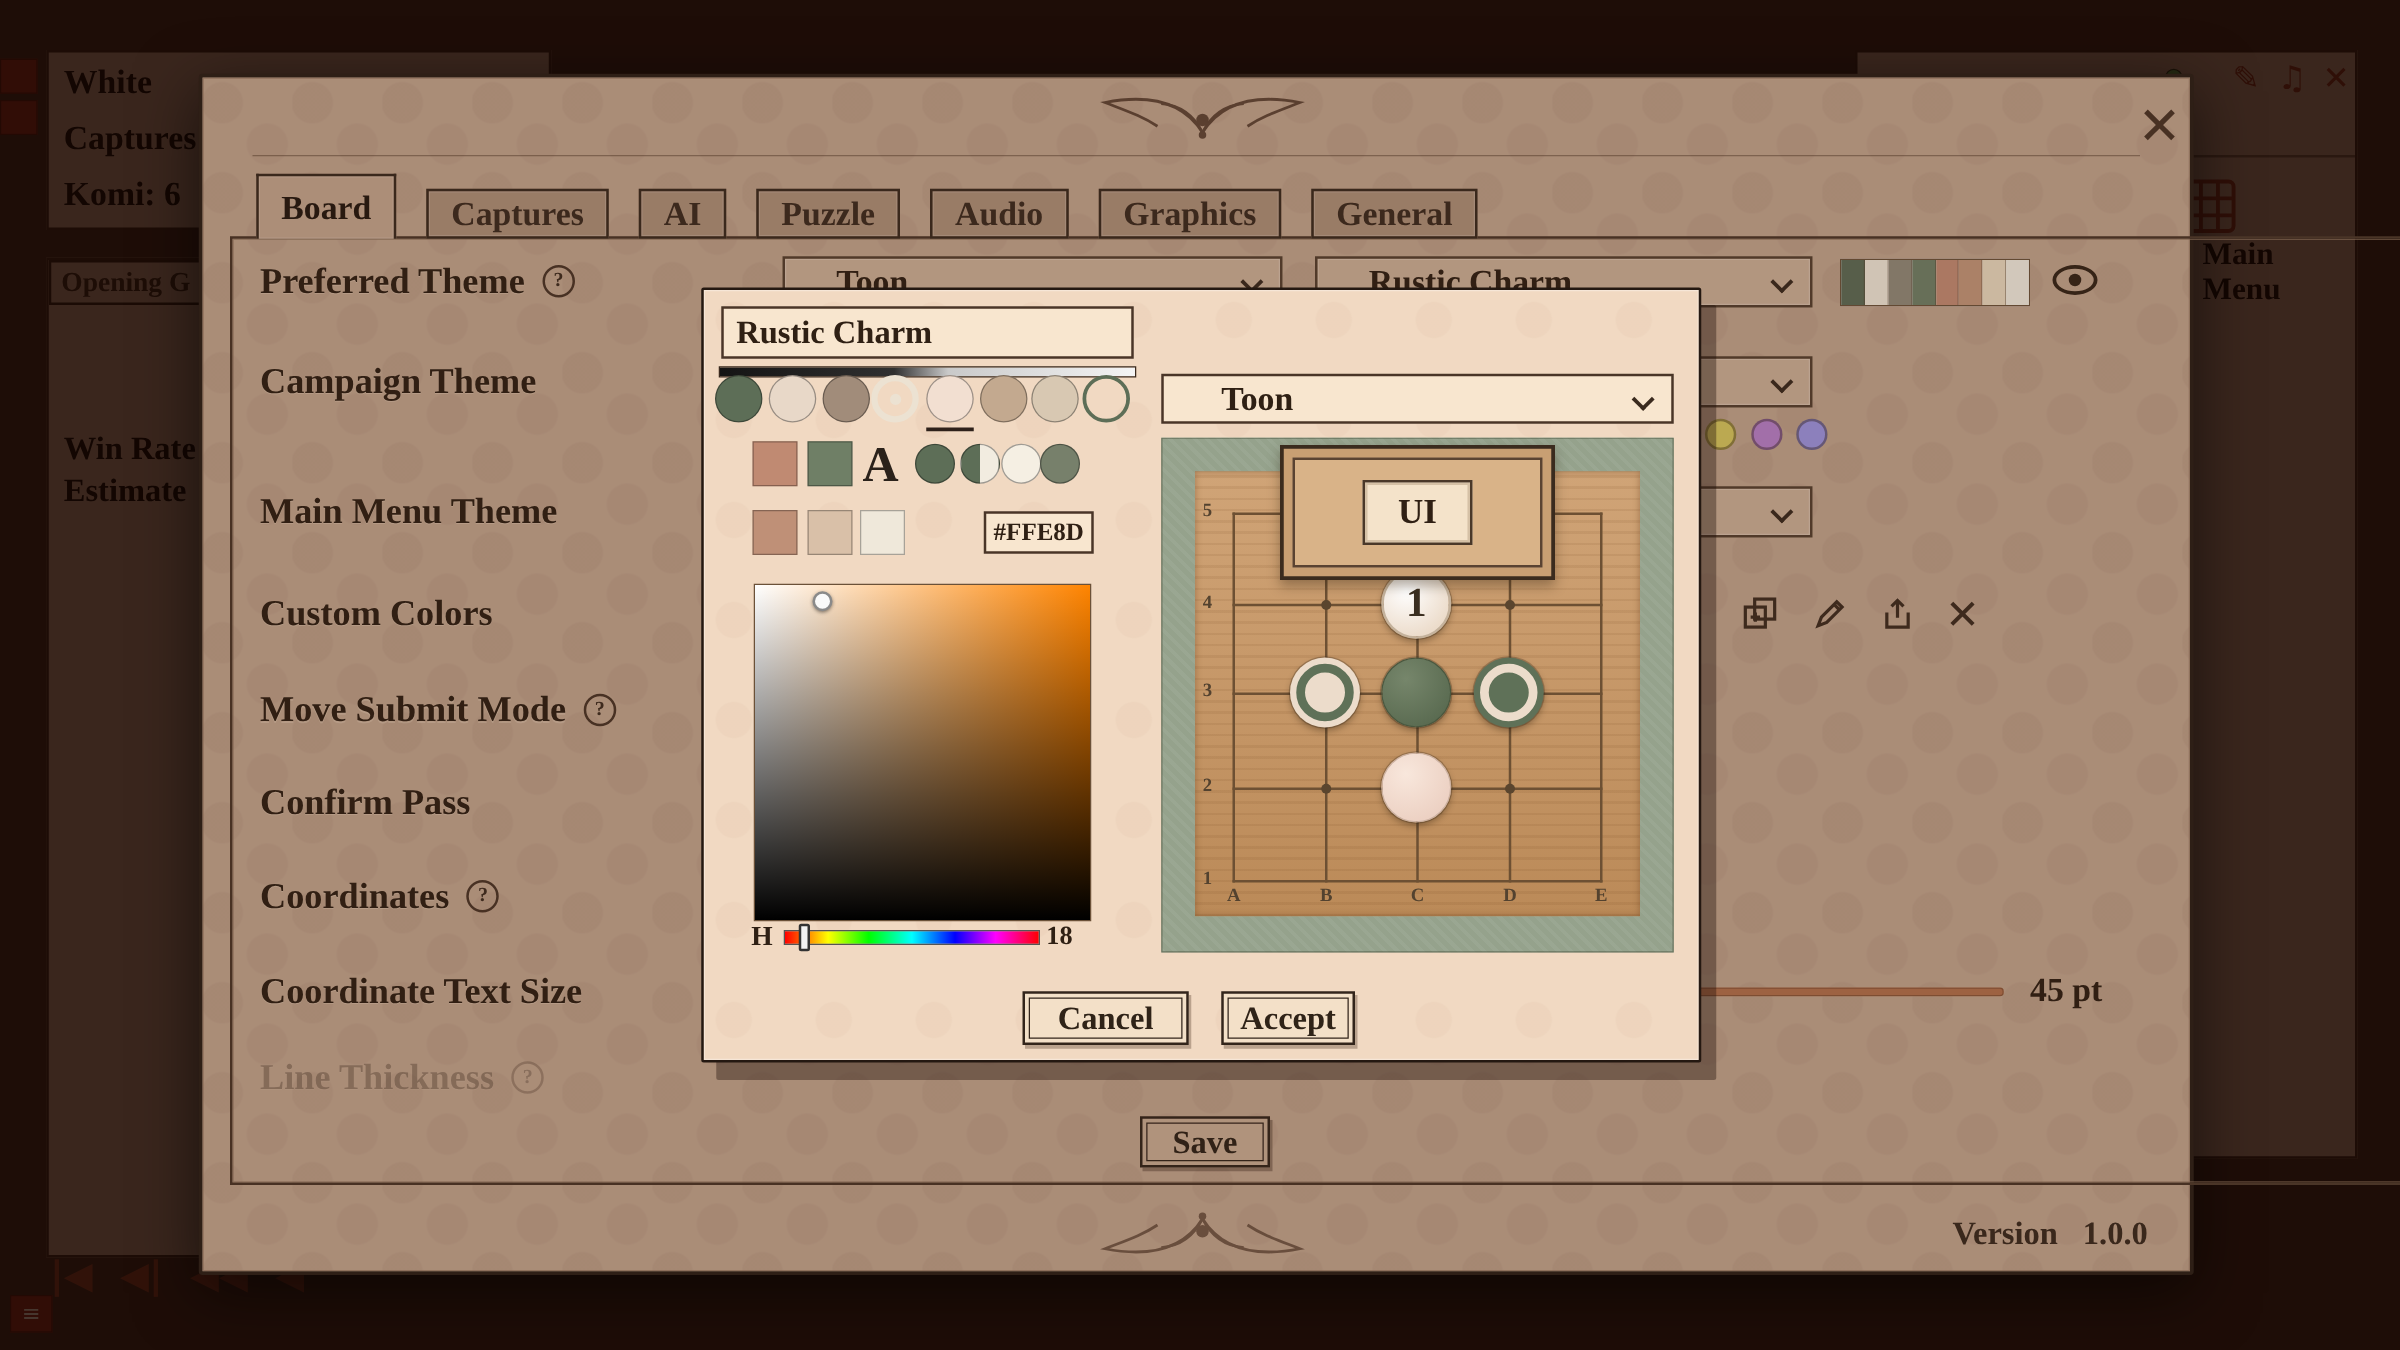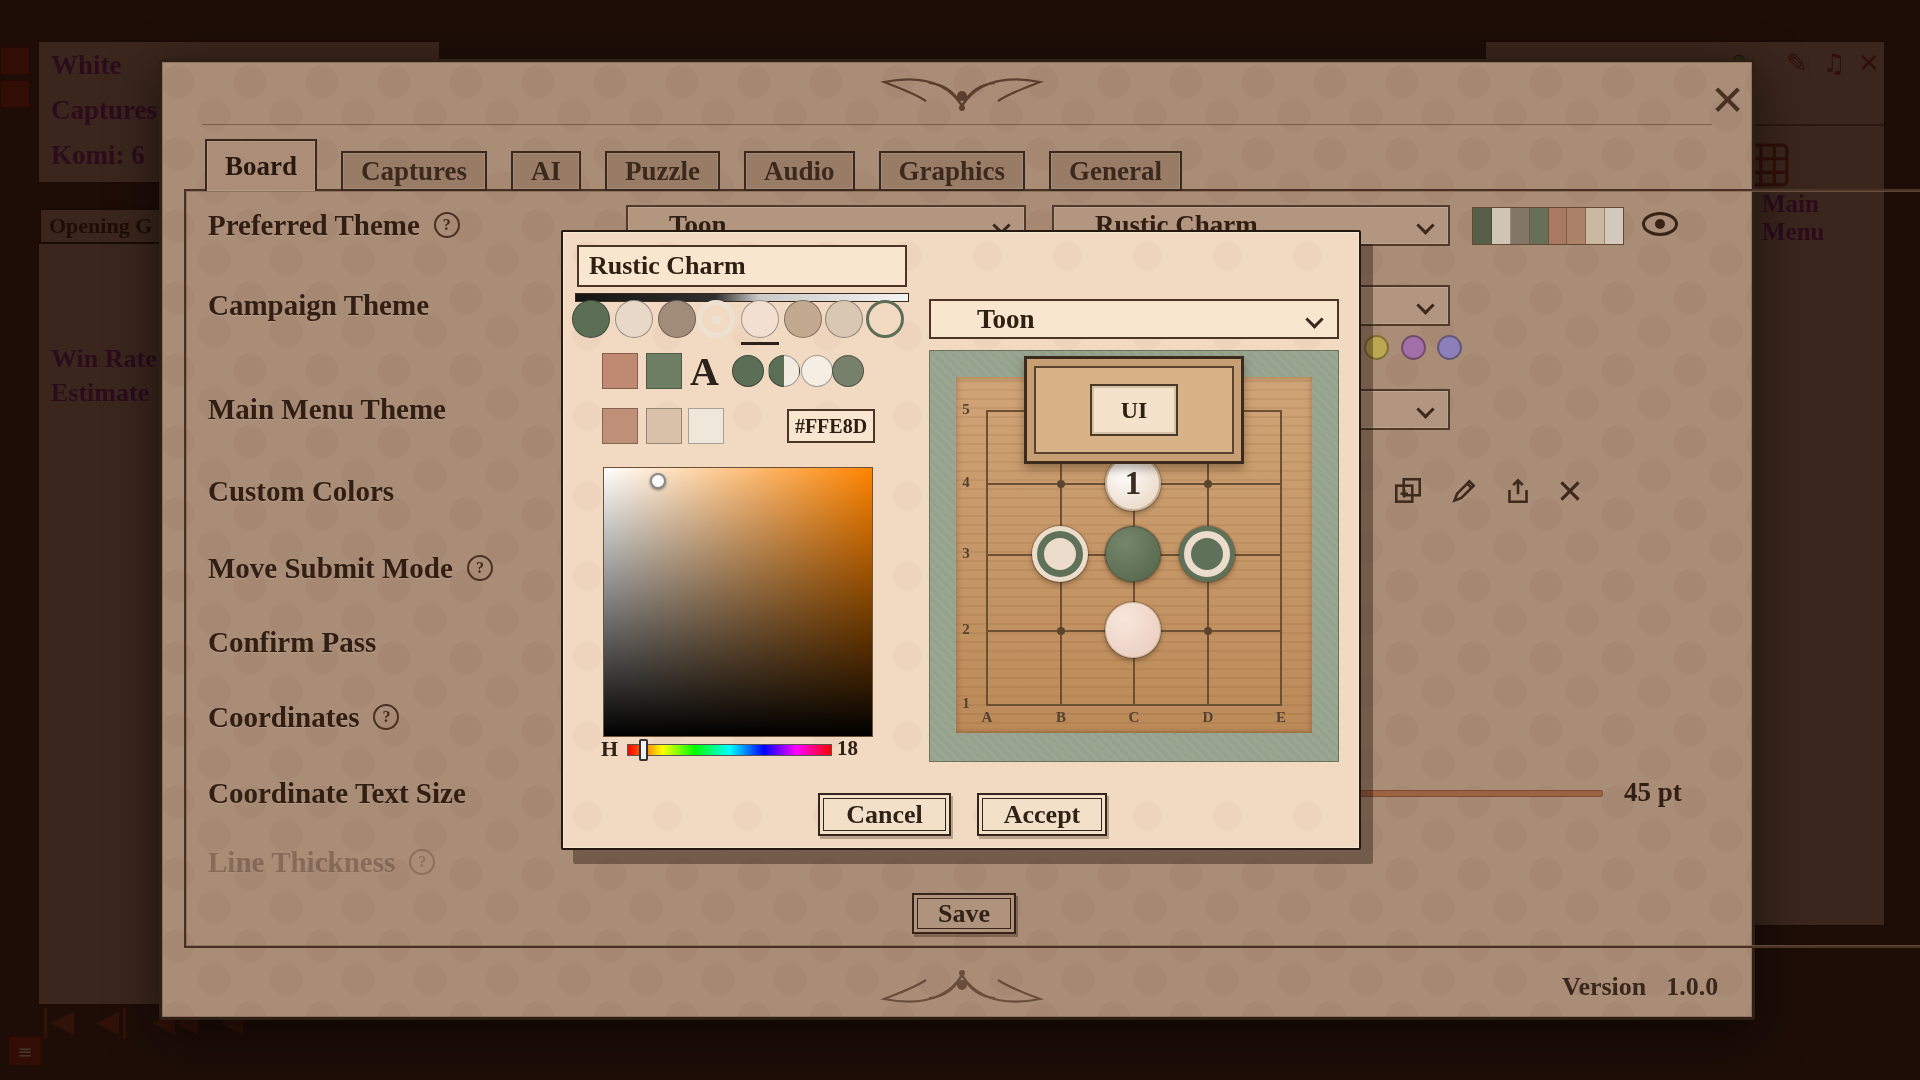--- a/index.html
+++ b/index.html
@@ -2,21 +2,21 @@
 <html><head>
 <meta charset="utf-8">
 <style>
   *{margin:0;padding:0;box-sizing:border-box;}
   html,body{background:#140c08;}
   body{font-family:"Liberation Serif","DejaVu Serif",serif;color:#2f2014;}
   #stage{position:relative;width:1920px;height:1080px;overflow:hidden;background:#35211a;}
 
   
   .bg-panel{position:absolute;background:#b2937c;border:2px solid #2f1d13;}
-  .bg-text{position:absolute;font-weight:bold;color:#701a75;}
+  .bg-text{position:absolute;font-weight:bold;color:#000000;}
   #bg-left-top{left:37px;top:40px;width:404px;height:144px;}
   #bg-left-main{left:37px;top:206px;width:404px;height:800px;}
   #bg-right{left:1484px;top:40px;width:402px;height:887px;}
   #bg-right-divider{position:absolute;left:0;top:82px;width:100%;height:0;border-top:2px solid rgba(47,29,19,.55);}
   .red-chip{position:absolute;background:#8a2316;border:1px solid #4b0f08;}
   #bg-bottom-circle{left:1681px;top:971px;width:46px;height:46px;border-radius:50%;background:#1c100b;border:3px solid #060302;position:absolute;}
   .pb-icon{font-family:"DejaVu Sans",sans-serif;font-weight:bold;color:#8b3a22;font-size:30px;margin-right:22px;}
   #bg-playback{left:40px;top:1003px;position:absolute;display:flex;}
   .tr-icon{font-family:"DejaVu Sans",sans-serif;color:#7e2a18;font-size:26px;margin-left:8px;}
   #bg-toggle-track{position:absolute;left:214px;top:20px;width:42px;height:4px;background:#24361f;}
@@ -89,21 +89,21 @@
   #sv-square{position:absolute;left:40px;top:235px;width:270px;height:270px;border:1px solid #6b5138;
     background:linear-gradient(to top,#000,rgba(0,0,0,0)),linear-gradient(to right,#fff,#ff8400);}
   #sv-dot{position:absolute;left:87px;top:241px;width:16px;height:16px;border-radius:50%;background:#fafafa;border:2px solid #8a8a8a;box-shadow:0 1px 3px rgba(0,0,0,.45);}
   #hue-label{position:absolute;left:38px;top:504px;font-size:22px;font-weight:bold;}
   #hue-track{position:absolute;left:64px;top:512px;width:205px;height:12px;border:1px solid #555;
     background:linear-gradient(90deg,#f00 0%,#ff0 17%,#0f0 33%,#0ff 50%,#00f 67%,#f0f 83%,#f00 100%);}
   #hue-handle{position:absolute;left:76px;top:507px;width:9px;height:22px;background:#f2f2f2;border:2px solid #333;border-radius:2px;}
   #hue-value{position:absolute;left:274px;top:504px;font-size:21px;font-weight:bold;text-align:right;}
   #picker-dd{position:absolute;left:366px;top:67px;width:410px;height:40px;background:#f8e6cf;border:2px solid #4a3527;display:flex;align-items:center;padding-left:46px;font-size:27px;font-weight:bold;}
   #cancel-btn{position:absolute;left:255px;top:561px;width:133px;height:43px;background:#f3e0c8;box-shadow:2px 3px 0 rgba(60,35,20,.3);}
-  #accept-btn{position:absolute;left:414px;top:561px;width:130px;height:43px;background:#f3e0c8;box-shadow:2px 3px 0 rgba(60,35,20,.3);}
+  #accept-btn{position:absolute;left:414px;top:561px;width:107px;height:43px;background:#f3e0c8;box-shadow:2px 3px 0 rgba(60,35,20,.3);}
 
   
   #board{position:absolute;left:366px;top:118px;width:410px;height:412px;background:#95a28c;
     background-image:repeating-linear-gradient(45deg,rgba(255,255,255,.05) 0 3px,transparent 3px 7px);box-shadow:inset 0 0 0 1px rgba(60,70,50,.5);}
   #wood{position:absolute;left:27px;top:27px;width:356px;height:356px;background:linear-gradient(#d0a477,#bb8a58);
     background-image:repeating-linear-gradient(0deg,rgba(110,65,25,.10) 0 2px,transparent 2px 9px),linear-gradient(#d0a477,#bb8a58);box-shadow:inset 0 0 6px rgba(90,50,20,.4);}
   .gl{position:absolute;background:#6d5033;}
   .gv{top:33px;width:2px;height:296px;}
   .gh{left:30px;height:2px;width:296px;}
   .hoshi{position:absolute;width:8px;height:8px;border-radius:50%;background:#5a452e;}
@@ -112,21 +112,21 @@
   .ring{position:absolute;inset:5px;border-radius:50%;border:7px solid transparent;}
   #stone-1{background:radial-gradient(circle at 35% 30%,#ffffff,#ecdccb 75%);border:2px solid #c4b29c;display:flex;align-items:center;justify-content:center;font-size:33px;font-weight:bold;color:#3a2e20;}
   #stone-b3{background:#ecdccb;}
   #stone-b3 .ring{border-color:#5f7158;}
   #stone-c3{background:radial-gradient(circle at 35% 30%,#76866b,#5a6b51 78%);border:1px solid #49573f;}
   #stone-d3{background:#5f7158;}
   #stone-d3 .ring{border-color:#ecdccb;}
   #stone-c2{background:radial-gradient(circle at 35% 30%,#f8e7dc,#ecd0c2 78%);border:1px solid #cdb3a4;}
   #ui-panel{position:absolute;left:95px;top:6px;width:220px;height:108px;background:#c89f73;border:3px solid #3a2b1e;padding:7px;box-shadow:0 5px 9px rgba(40,25,10,.35);z-index:5;}
   #ui-mid{width:100%;height:100%;border:2px solid #5a4332;background:#d9b388;display:flex;align-items:center;justify-content:center;}
-  #ui-inner{width:88px;height:52px;background:#f4e3ca;border:2px solid #4a3829;display:flex;align-items:center;justify-content:center;font-size:24px;font-weight:bold;box-shadow:inset 0 0 0 2px rgba(120,90,60,.25);}
+  #ui-inner{width:88px;height:52px;background:#f4e3ca;border:2px solid #4a3829;display:flex;align-items:center;justify-content:center;font-size:28px;font-weight:bold;box-shadow:inset 0 0 0 2px rgba(120,90,60,.25);}
 </style>
 </head>
 <body>
 
 <div id="stage">
 
   <div class="red-chip" style="left:0;top:47px;width:30px;height:28px;"></div>
   <div class="red-chip" style="left:0;top:80px;width:30px;height:28px;"></div>
 
   <div class="bg-panel" id="bg-left-top">

